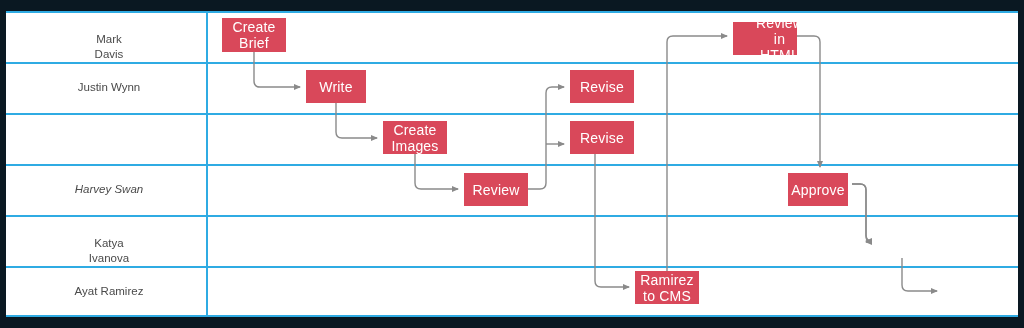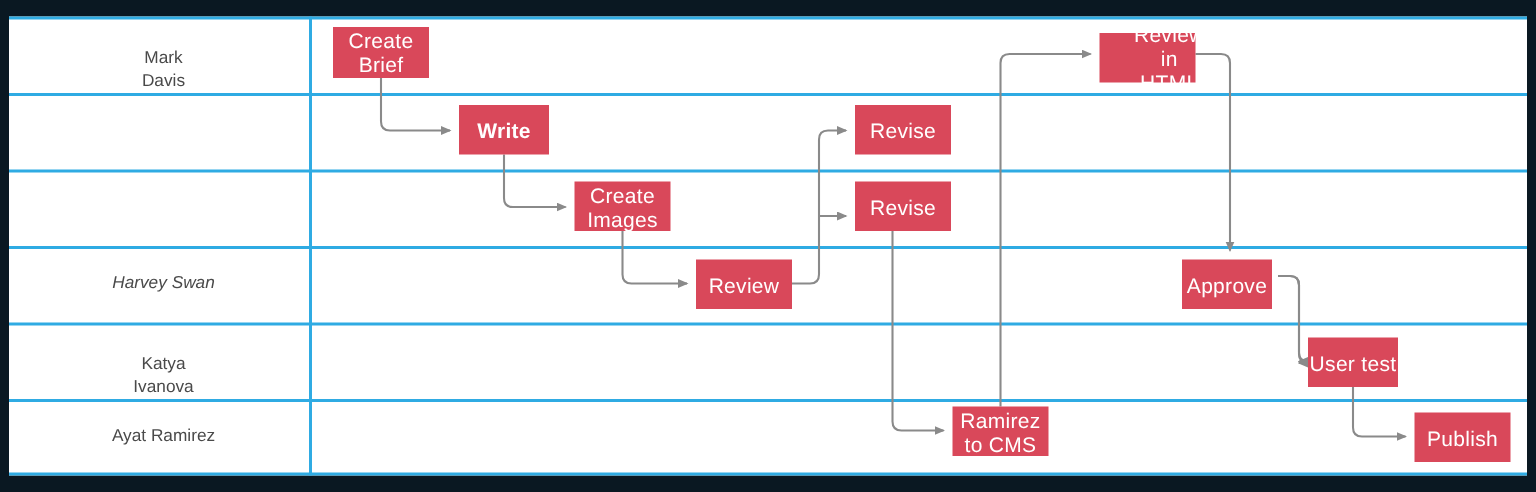--- a/index.html
+++ b/index.html
@@ -80,20 +80,21 @@
     <div class="hline" style="top:102px; width:1012px;"></div>
     <div class="hline" style="top:153px; width:1012px;"></div>
     <div class="hline" style="top:204px; width:1012px;"></div>
     <div class="hline" style="top:255px; width:1012px;"></div>
     <div class="hline" style="top:304px; width:1012px;"></div>
 
     <div class="vline-div" style="left:200px; height:306px;"></div>
 
     <div class="lane-label" style="top:21px;  height:30px;">Mark
 Davis</div>
+    <div class="lane-label" style="top:69px;  height:30px;">Justin Wynn</div>
     <div class="lane-label" style="top:171px; height:30px;font-style:italic;">Harvey Swan</div>
     <div class="lane-label" style="top:225px; height:30px;">Katya
 Ivanova</div>
     <div class="lane-label" style="top:273px; height:30px;">Ayat Ramirez</div>
 
     <svg class="flow" viewBox="0 0 1012 306">
       <defs>
         <marker id="arrow" markerWidth="7" markerHeight="7" refX="6" refY="3" orient="auto" markerUnits="userSpaceOnUse">
           <path d="M0,0 L7,3 L0,6 z" fill="#8a8a8a"></path>
         </marker>
@@ -107,25 +108,23 @@
         <path marker-end="url(#arrow)" d="M589,143 L589,270 Q589,276 595,276 L623,276"></path>
         <path marker-end="url(#arrow)" d="M661,260 L661,31 Q661,25 667,25 L721,25"></path>
         <path marker-end="url(#arrow)" d="M791,25 L808,25 Q814,25 814,31 L814,156"></path>
         <path marker-end="url(#arrow)" d="M846,173 L854,173 Q860,173 860,179 L860,225 Q860,231 866,231 L860,231"></path>
         <path marker-end="url(#arrow)" d="M846,173 L854,173 Q860,173 860,179 L860,224 Q860,230 866,230 L860,230"></path>
         <path marker-end="url(#arrow)" d="M896,247 L896,274 Q896,280 902,280 L931,280"></path>
       </g>
     </svg>
 
     <div class="task" style="left:216px; top:7px;   width:64px; height:34px;">Create Brief</div>
-    <div class="task" style="left:300px; top:59px;  width:60px; height:33px;font-weight:bold;">Write</div>
+    <div class="task" style="left:300px; top:59px;  width:60px; height:33px;">Write</div>
     <div class="task" style="left:377px; top:110px; width:64px; height:33px;">Create Images</div>
     <div class="task" style="left:458px; top:162px; width:64px; height:33px;">Review</div>
     <div class="task" style="left:564px; top:59px;  width:64px; height:33px;">Revise</div>
     <div class="task" style="left:564px; top:110px; width:64px; height:33px;">Revise</div>
     <div class="task" style="left:629px; top:260px; width:64px; height:33px;">Ramirez to CMS</div>
     <div class="task" style="left:727px; top:11px;  width:64px; height:33px;padding-left:29px;">Review in HTML</div>
     <div class="task" style="left:782px; top:162px; width:60px; height:33px;">Approve</div>
-    <div class="task" style="left:866px; top:214px; width:60px; height:33px;">User test</div>
-    <div class="task" style="left:937px; top:264px; width:64px; height:33px;">Publish</div>
 
   </div>
 </div>
 
 </body></html>

